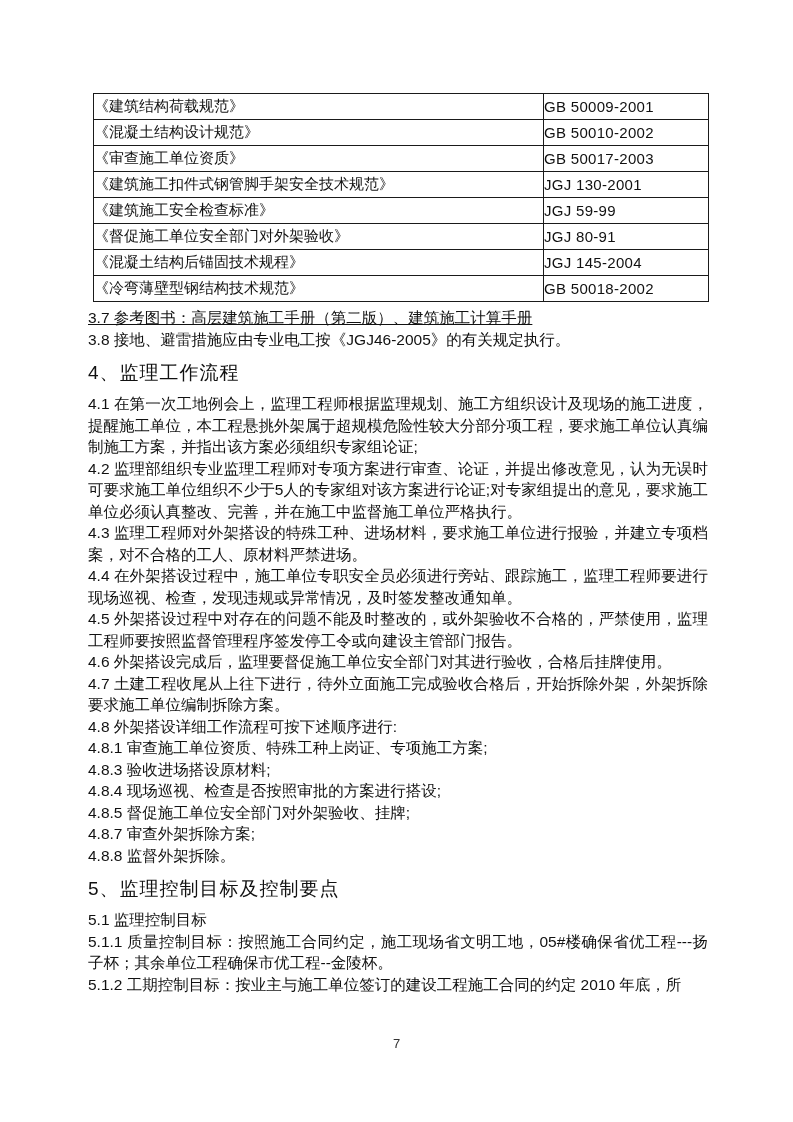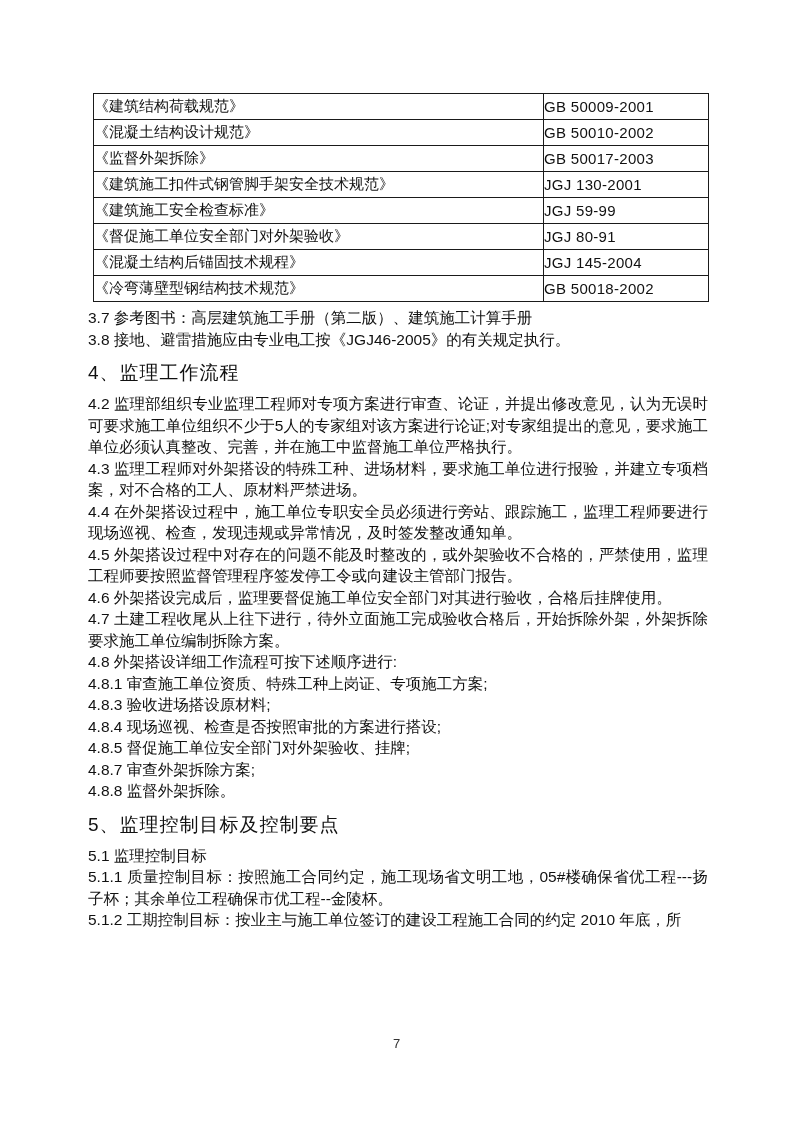--- a/index.html
+++ b/index.html
@@ -33,21 +33,21 @@
     vertical-align: middle;
   }
   td.std-name { width: 450px; padding-left: 28px; }
   td.std-code { width: 165px; text-align: left; letter-spacing: 0.3px; }
   p.body-line {
     margin: 0;
     font-size: 15.5px;
     line-height: 21.5px;
     text-align: justify;
   }
-  p.first-after-table { margin-top: 5px; }
+  p.first-after-table { margin-top: 5px; text-decoration: underline; }
   h2.sec-heading {
     margin: 9px 0 6px 0;
     font-size: 19px;
     line-height: 28px;
     font-weight: 400;
     letter-spacing: 1px;
   }
   .page-number {
     position: absolute;
     top: 1036px;
@@ -68,21 +68,21 @@
       <tbody>
         <tr>
           <td class="std-name">《建筑结构荷载规范》</td>
           <td class="std-code">GB 50009-2001</td>
         </tr>
         <tr>
           <td class="std-name">《混凝土结构设计规范》</td>
           <td class="std-code">GB 50010-2002</td>
         </tr>
         <tr>
-          <td class="std-name">《监督外架拆除》</td>
+          <td class="std-name">《审查施工单位资质》</td>
           <td class="std-code">GB 50017-2003</td>
         </tr>
         <tr>
           <td class="std-name">《建筑施工扣件式钢管脚手架安全技术规范》</td>
           <td class="std-code">JGJ 130-2001</td>
         </tr>
         <tr>
           <td class="std-name">《建筑施工安全检查标准》</td>
           <td class="std-code">JGJ 59-99</td>
         </tr>
@@ -99,20 +99,21 @@
           <td class="std-code">GB 50018-2002</td>
         </tr>
       </tbody>
     </table>
 
     <p class="body-line first-after-table">3.7 参考图书：高层建筑施工手册（第二版）、建筑施工计算手册</p>
     <p class="body-line">3.8 接地、避雷措施应由专业电工按《JGJ46-2005》的有关规定执行。</p>
 
     <h2 class="sec-heading">4、监理工作流程</h2>
 
+    <p class="body-line">4.1 在第一次工地例会上，监理工程师根据监理规划、施工方组织设计及现场的施工进度，提醒施工单位，本工程悬挑外架属于超规模危险性较大分部分项工程，要求施工单位认真编制施工方案，并指出该方案必须组织专家组论证;</p>
     <p class="body-line">4.2 监理部组织专业监理工程师对专项方案进行审查、论证，并提出修改意见，认为无误时可要求施工单位组织不少于5人的专家组对该方案进行论证;对专家组提出的意见，要求施工单位必须认真整改、完善，并在施工中监督施工单位严格执行。</p>
     <p class="body-line">4.3 监理工程师对外架搭设的特殊工种、进场材料，要求施工单位进行报验，并建立专项档案，对不合格的工人、原材料严禁进场。</p>
     <p class="body-line">4.4 在外架搭设过程中，施工单位专职安全员必须进行旁站、跟踪施工，监理工程师要进行现场巡视、检查，发现违规或异常情况，及时签发整改通知单。</p>
     <p class="body-line">4.5 外架搭设过程中对存在的问题不能及时整改的，或外架验收不合格的，严禁使用，监理工程师要按照监督管理程序签发停工令或向建设主管部门报告。</p>
     <p class="body-line">4.6 外架搭设完成后，监理要督促施工单位安全部门对其进行验收，合格后挂牌使用。</p>
     <p class="body-line">4.7 土建工程收尾从上往下进行，待外立面施工完成验收合格后，开始拆除外架，外架拆除要求施工单位编制拆除方案。</p>
     <p class="body-line">4.8 外架搭设详细工作流程可按下述顺序进行:</p>
     <p class="body-line">4.8.1 审查施工单位资质、特殊工种上岗证、专项施工方案;</p>
     <p class="body-line">4.8.3 验收进场搭设原材料;</p>
     <p class="body-line">4.8.4 现场巡视、检查是否按照审批的方案进行搭设;</p>

